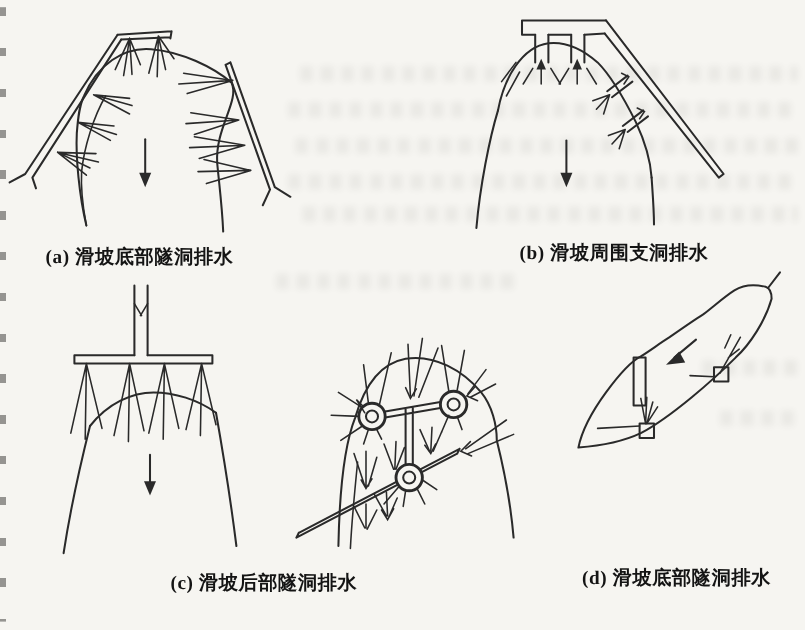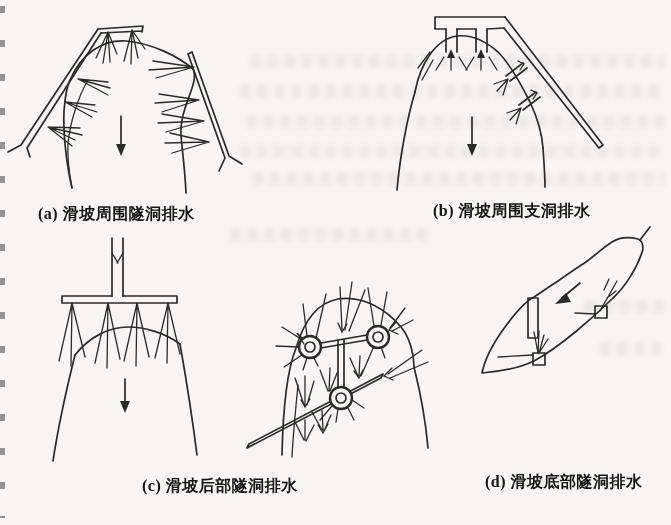--- a/index.html
+++ b/index.html
@@ -195,18 +195,18 @@
     <g>
       <rect class="st" x="63" y="131" width="12" height="12"></rect>
       <path class="thin" d="M28,135 L63,133 M68,131 L64,110 M68,131 L69,109 M69,131 L74,113 M69,131 L78,117"></path>
     </g>
     <g>
       <line class="st" x1="110" y1="61" x2="92" y2="76"></line>
       <polygon class="fillc" points="96,71 101,80 85,82"></polygon>
     </g>
   </svg>
 
-  <div class="caption" style="left:38px;top:204px;">(a) 滑坡周围隧洞排水</div>
+  <div class="caption" style="left:38px;top:204px;">(a) 滑坡底部隧洞排水</div>
   <div class="caption" style="left:142px;top:476px;">(c) 滑坡后部隧洞排水</div>
   <div class="caption" style="left:433px;top:201px;">(b) 滑坡周围支洞排水</div>
   <div class="caption" style="left:485px;top:472px;">(d) 滑坡底部隧洞排水</div>
 
 </div>
 
 </body></html>

